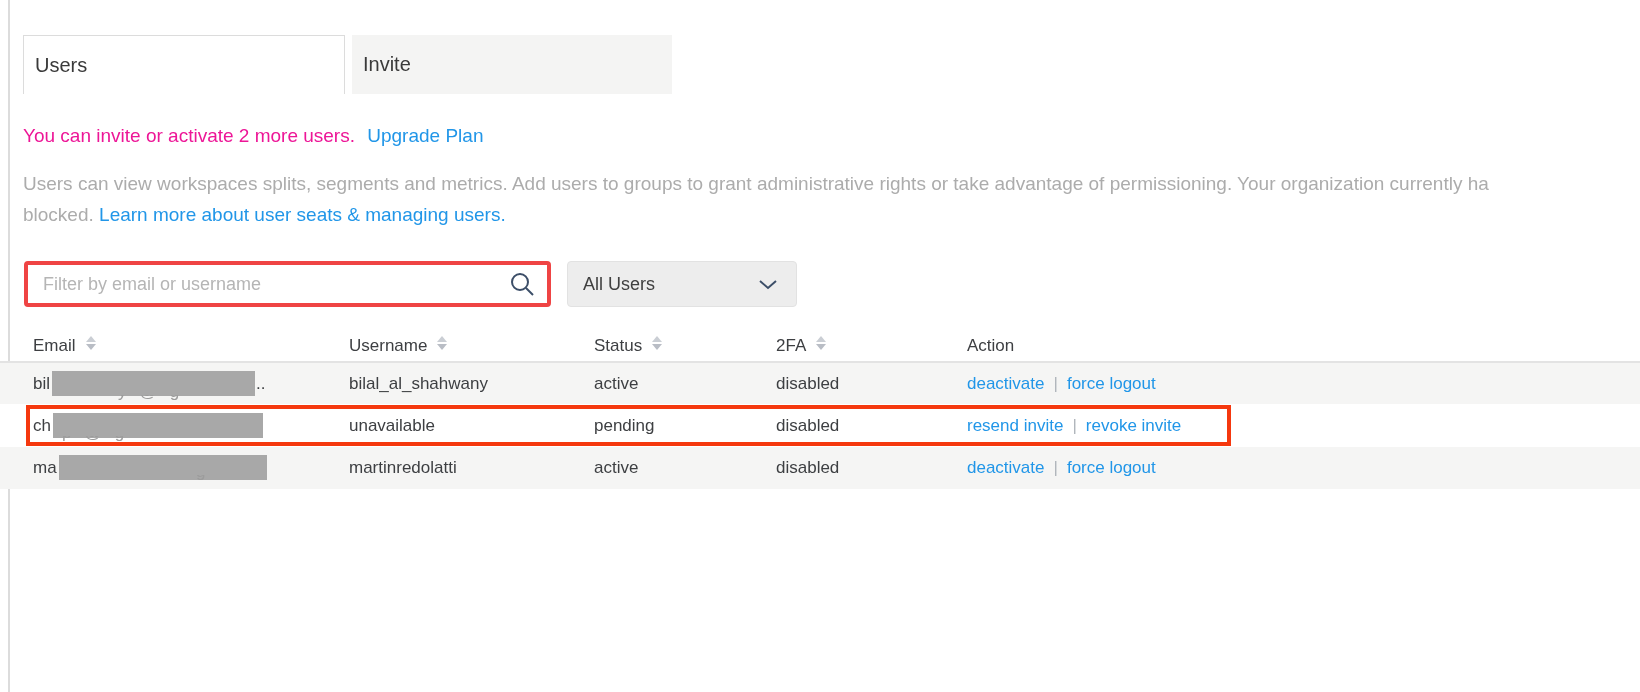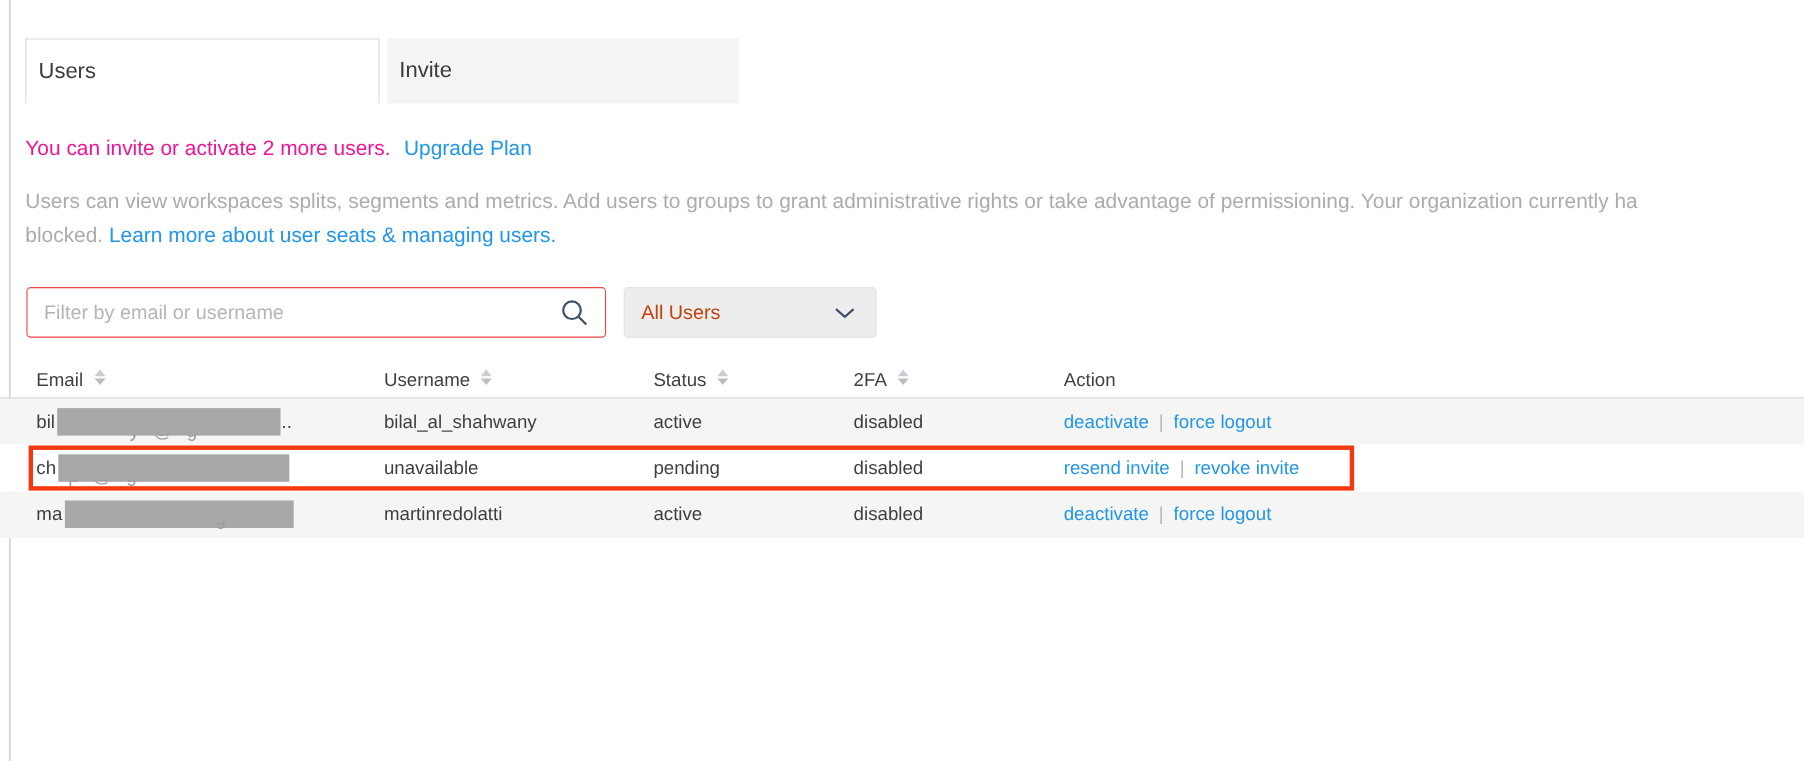--- a/index.html
+++ b/index.html
@@ -20,28 +20,28 @@
   .banner .msg{color:#ed1697;}
   .link{color:#2196e8;cursor:pointer;text-decoration:none;}
   .banner .link{margin-left:7px;margin-top:40px;}
 
   
   .desc{position:absolute;left:23px;top:168px;width:1640px;font-size:19px;line-height:31px;
         color:#acacac;white-space:nowrap;overflow:hidden;}
 
   
   .filter-wrap{position:absolute;left:24px;top:261px;width:527px;height:46px;}
-  .filter-input{width:100%;height:100%;box-sizing:border-box;border:1px solid #ef4444;border-radius:4px;
+  .filter-input{width:100%;height:100%;box-sizing:border-box;border:4px solid #ef4444;border-radius:4px;
         padding:0 50px 0 15px;font-size:18px;font-family:"Liberation Sans",sans-serif;color:#3d3f42;outline:none;}
   .filter-input::placeholder{color:#b5b5b5;}
   .search-icon{position:absolute;right:16px;top:10px;pointer-events:auto;cursor:pointer;}
 
   .dropdown{position:absolute;left:567px;top:261px;width:230px;height:46px;background:#ededed;
         border:1px solid #e2e2e2;border-radius:4px;box-sizing:border-box;display:flex;align-items:center;
-        padding:0 18px 0 15px;font-size:18px;color:#c2410c;cursor:pointer;}
+        padding:0 18px 0 15px;font-size:18px;color:#404040;cursor:pointer;}
   .dropdown .chev{margin-left:auto;display:flex;}
 
   
   .trow{position:absolute;left:0;width:1640px;}
   .cell{position:absolute;top:0;white-space:nowrap;}
   .c-email{left:33px;} .c-user{left:310px;margin-left:39px;} .c-status{left:594px;} .c-2fa{left:776px;} .c-action{left:967px;}
   .thead{top:330px;height:31px;font-weight:normal;font-size:17px;color:#33373d;}
   .thead .cell{line-height:31px;cursor:pointer;}
   .thead-divider{position:absolute;left:0;top:361px;width:1640px;height:2px;background:#e3e3e3;}
   .sort{display:inline-block;margin-left:10px;vertical-align:1px;}

